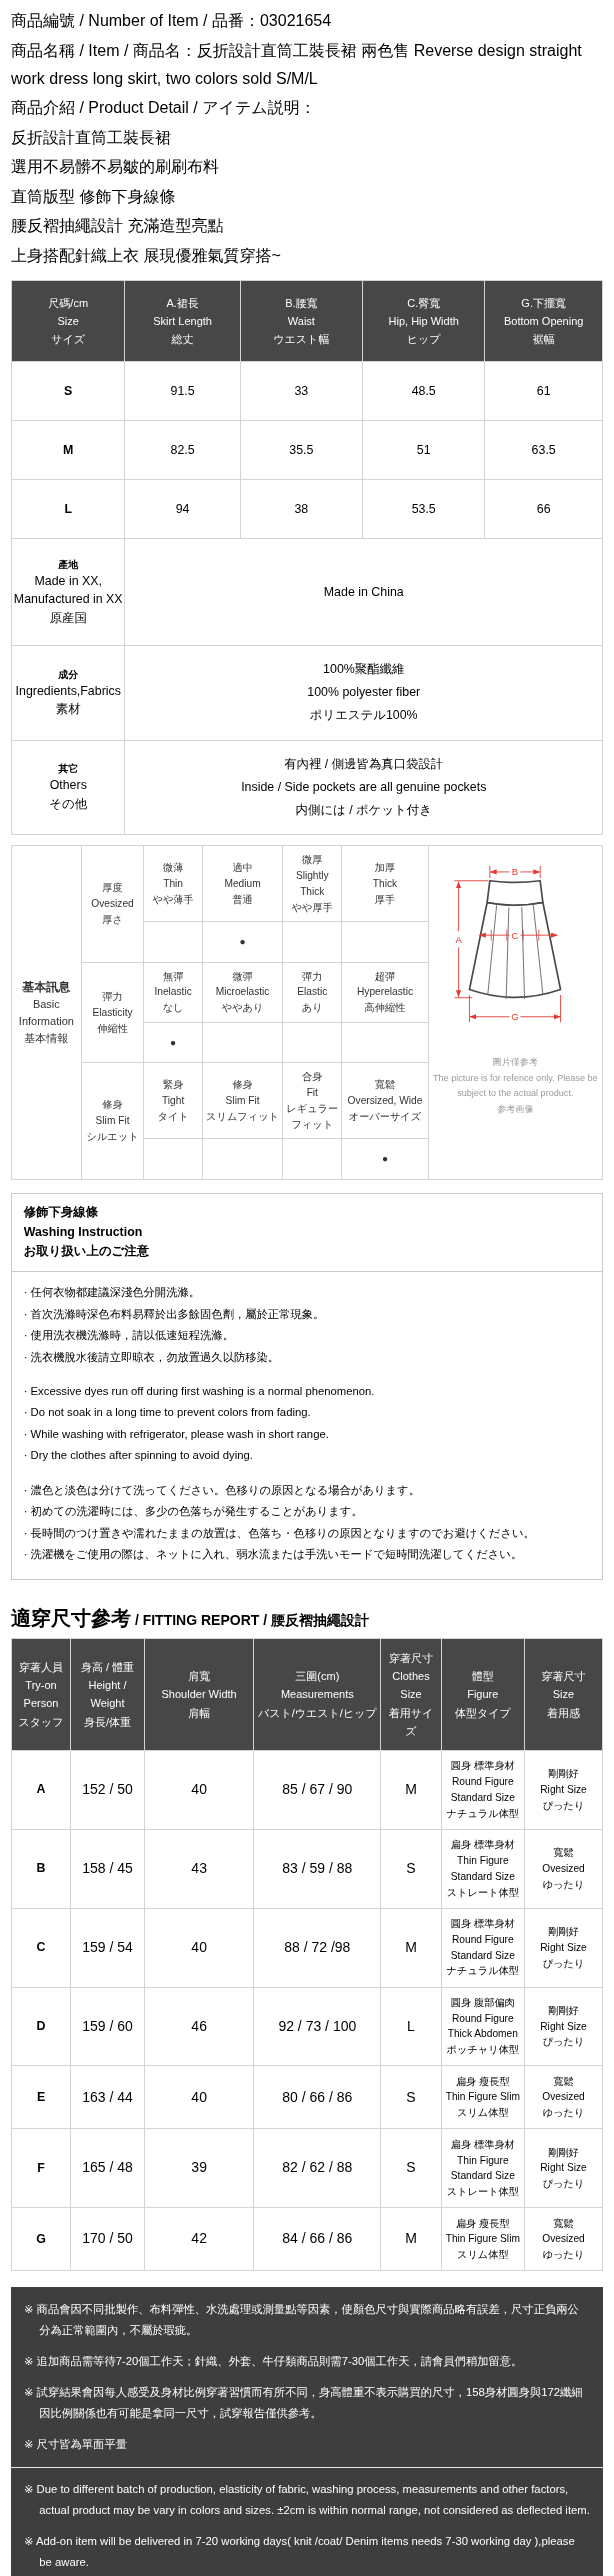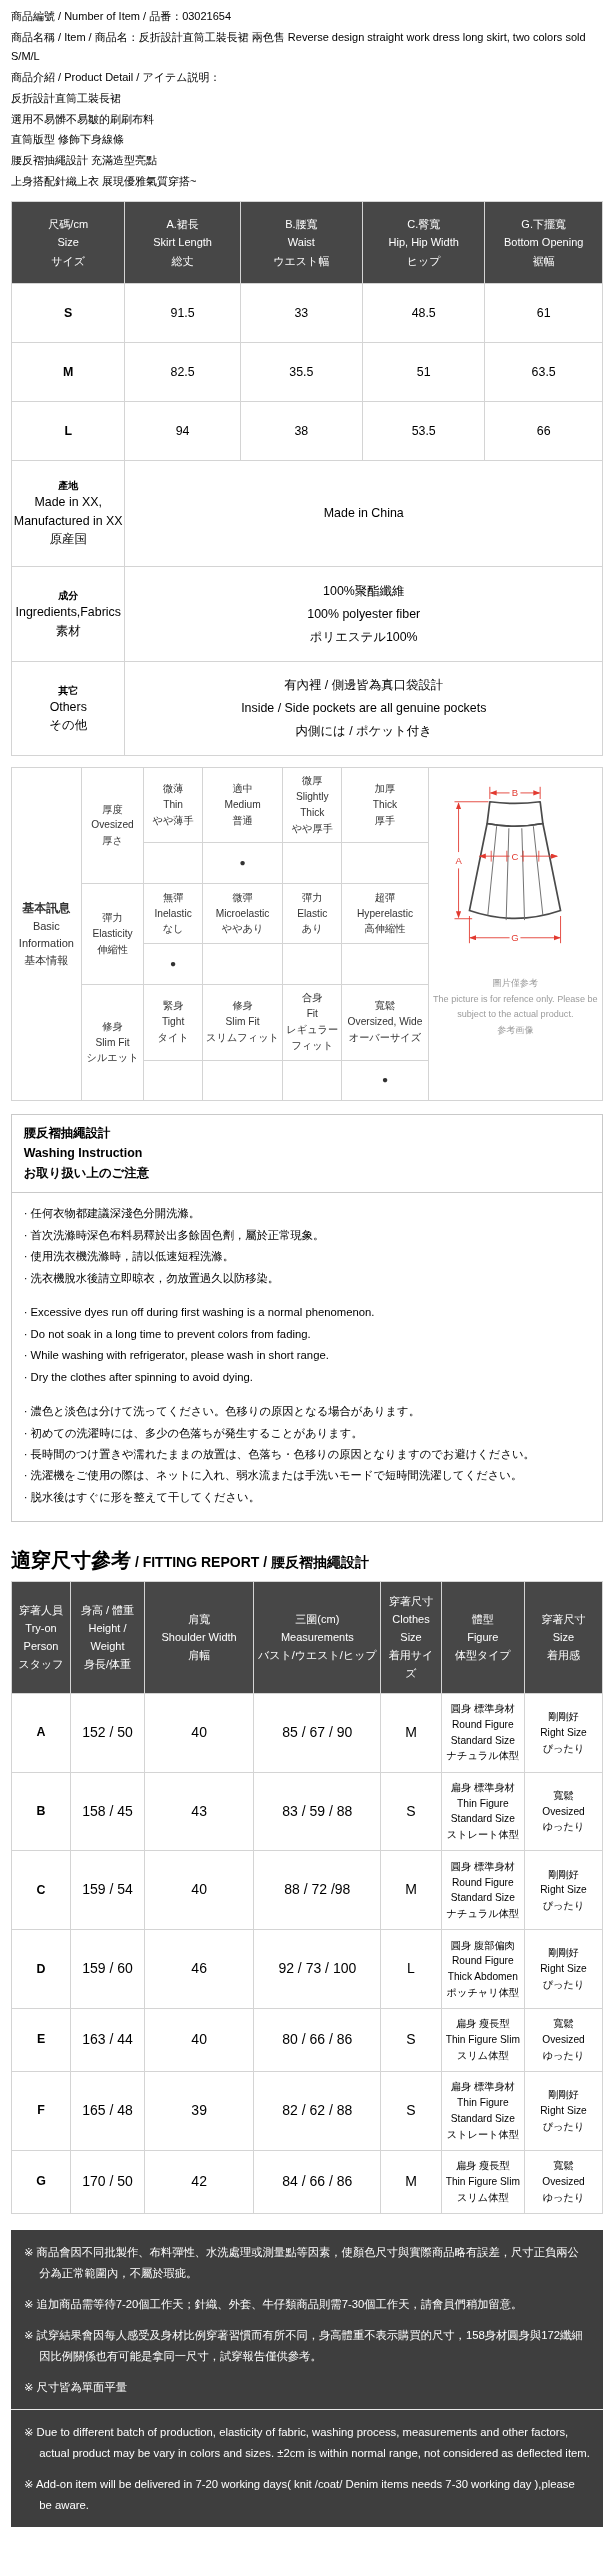--- a/index.html
+++ b/index.html
@@ -3,21 +3,21 @@
 <meta charset="utf-8">
 <style>
   html,body{margin:0;padding:0;background:#fff;}
   body{width:614px;min-height:2576px;color:#000;
        font-family:"Liberation Sans","DejaVu Sans",sans-serif;}
   .page{padding:5.8px 11px 29px;}
 
   
   .sec-title{margin:1.5px 0 5.8px;font-size:20px;font-weight:bold;line-height:1.3;}
   .sec-title .sub{font-size:14px;font-weight:bold;}
-  .meta{font-size:11px;line-height:1.75;margin:1.5px 0;}
+  .meta{font-size:16px;line-height:1.75;margin:1.5px 0;}
 
   
   table{border-collapse:collapse;width:100%;table-layout:fixed;}
   th,td{border:0.7px solid #d4d4d4;}
   thead th{background:#474747;color:#fff;font-weight:normal;font-size:11px;
            line-height:1.65;padding:13px 2.9px;text-align:center;}
   thead th span{display:block;}
 
   
   .size-table{margin-top:10.2px;}
@@ -347,21 +347,21 @@
         <td class="dotcell"></td>
         <td class="dotcell"></td>
         <td class="dotcell"></td>
         <td class="dotcell">●</td>
       </tr>
     </tbody>
   </table>
 
   <div class="wash-box">
     <div class="wash-head">
-      <span>腰反褶抽繩設計</span>
+      <span>修飾下身線條</span>
       <span>Washing Instruction</span>
       <span>お取り扱い上のご注意</span>
     </div>
     <div class="wash-body">
       <div class="wash-group">
         <div>· 任何衣物都建議深淺色分開洗滌。</div>
         <div>· 首次洗滌時深色布料易釋於出多餘固色劑，屬於正常現象。</div>
         <div>· 使用洗衣機洗滌時，請以低速短程洗滌。</div>
         <div>· 洗衣機脫水後請立即晾衣，勿放置過久以防移染。</div>
       </div>
@@ -369,21 +369,20 @@
         <div>· Excessive dyes run off during first washing is a normal phenomenon.</div>
         <div>· Do not soak in a long time to prevent colors from fading.</div>
         <div>· While washing with refrigerator, please wash in short range.</div>
         <div>· Dry the clothes after spinning to avoid dying.</div>
       </div>
       <div class="wash-group">
         <div>· 濃色と淡色は分けて洗ってください。色移りの原因となる場合があります。</div>
         <div>· 初めての洗濯時には、多少の色落ちが発生することがあります。</div>
         <div>· 長時間のつけ置きや濡れたままの放置は、色落ち・色移りの原因となりますのでお避けください。</div>
         <div>· 洗濯機をご使用の際は、ネットに入れ、弱水流または手洗いモードで短時間洗濯してください。</div>
-        <div>· 脱水後はすぐに形を整えて干してください。</div>
       </div>
     </div>
   </div>
 
   <h2 class="sec-title fit-title"><span>適穿尺寸參考</span><span class="sub"> <span>/ FITTING REPORT / 腰反褶抽繩設計</span></span></h2>
 
   <table class="fit-table">
     <colgroup>
         <col style="width:10%">
         <col style="width:12.5%">

